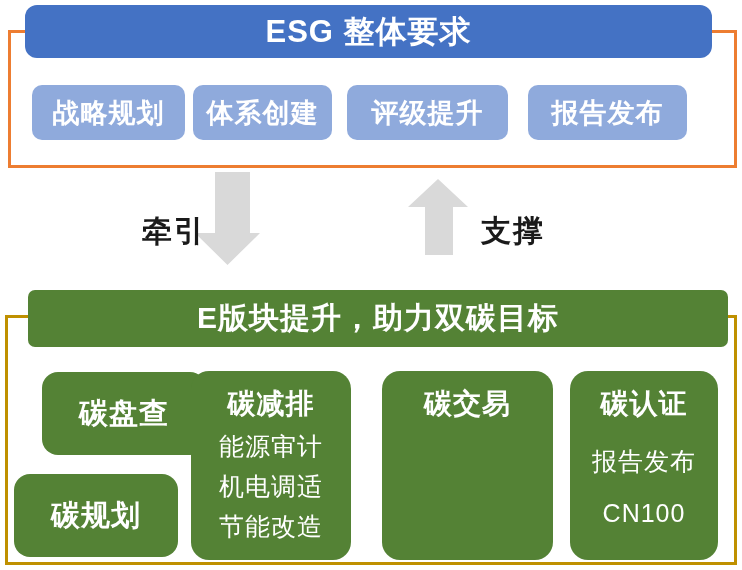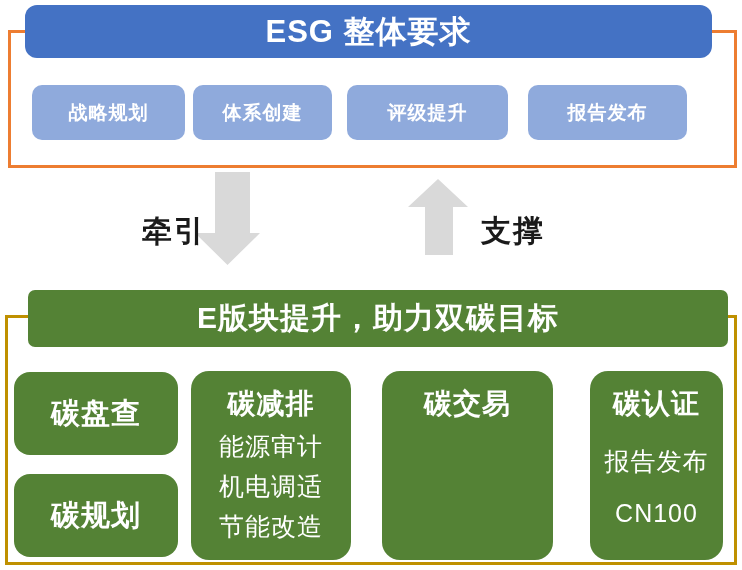--- a/index.html
+++ b/index.html
@@ -40,21 +40,21 @@
     display:flex; align-items:center; justify-content:center;
     color:#fff; font-size:31px; font-weight:bold;
     letter-spacing:1px;
   }
   .pill{
     position:absolute;
     top:85px; height:55px;
     background:var(--lightblue);
     border-radius:10px;
     display:flex; align-items:center; justify-content:center;
-    color:#fff; font-size:19px; font-weight:bold;
+    color:#fff; font-size:27px; font-weight:bold;
     letter-spacing:1px;
   }
   .pill-1{left:32px;  width:153px;}
   .pill-2{left:193px; width:139px;}
   .pill-3{left:347px; width:161px;}
   .pill-4{left:528px; width:159px;font-family:Liberation Serif, serif;}
   
   .arrow{position:absolute;display:block;}
   .arrow-down{left:195px; top:172px; width:65px; height:93px;}
   .arrow-up{left:408px; top:179px; width:60px; height:76px;}
@@ -87,34 +87,34 @@
   }
   .stack-box{
     position:absolute;
     left:14px; width:164px; height:83px;
     background:var(--green);
     border-radius:16px;
     display:flex; align-items:center; justify-content:center;
     color:#fff; font-size:29px; font-weight:bold;
     letter-spacing:1px;
   }
-  .stack-1{top:372px;}
+  .stack-1{top:372px;margin-left:28px;}
   .stack-2{top:474px;}
   .card{
     position:absolute;
     top:371px; height:189px;
     background:var(--green);
     border-radius:18px;
     display:flex; flex-direction:column; align-items:center;
     color:#fff;
     padding:12px 6px 10px 6px;
   }
   .card-1{left:191px; width:160px;}
   .card-2{left:382px; width:171px;}
-  .card-3{left:570px; width:133px;margin-left:20px;}
+  .card-3{left:570px; width:148px;}
   .card-title{
     font-size:28px; font-weight:bold;
     letter-spacing:1px;
     margin-top:2px;
   }
   .card-lines{
     flex:1;
     display:flex; flex-direction:column;
     align-items:center; justify-content:space-evenly;
     width:100%;

